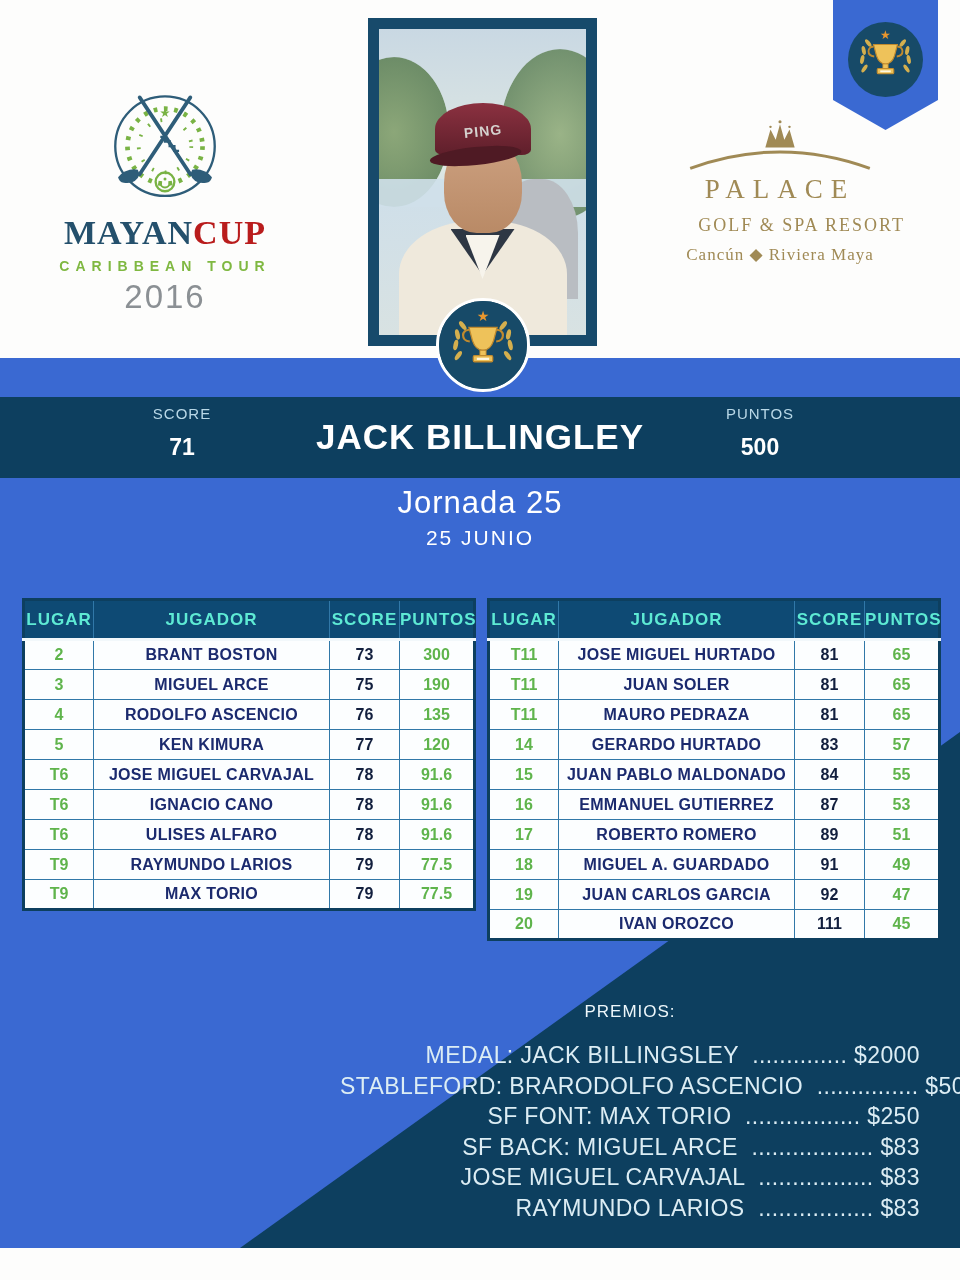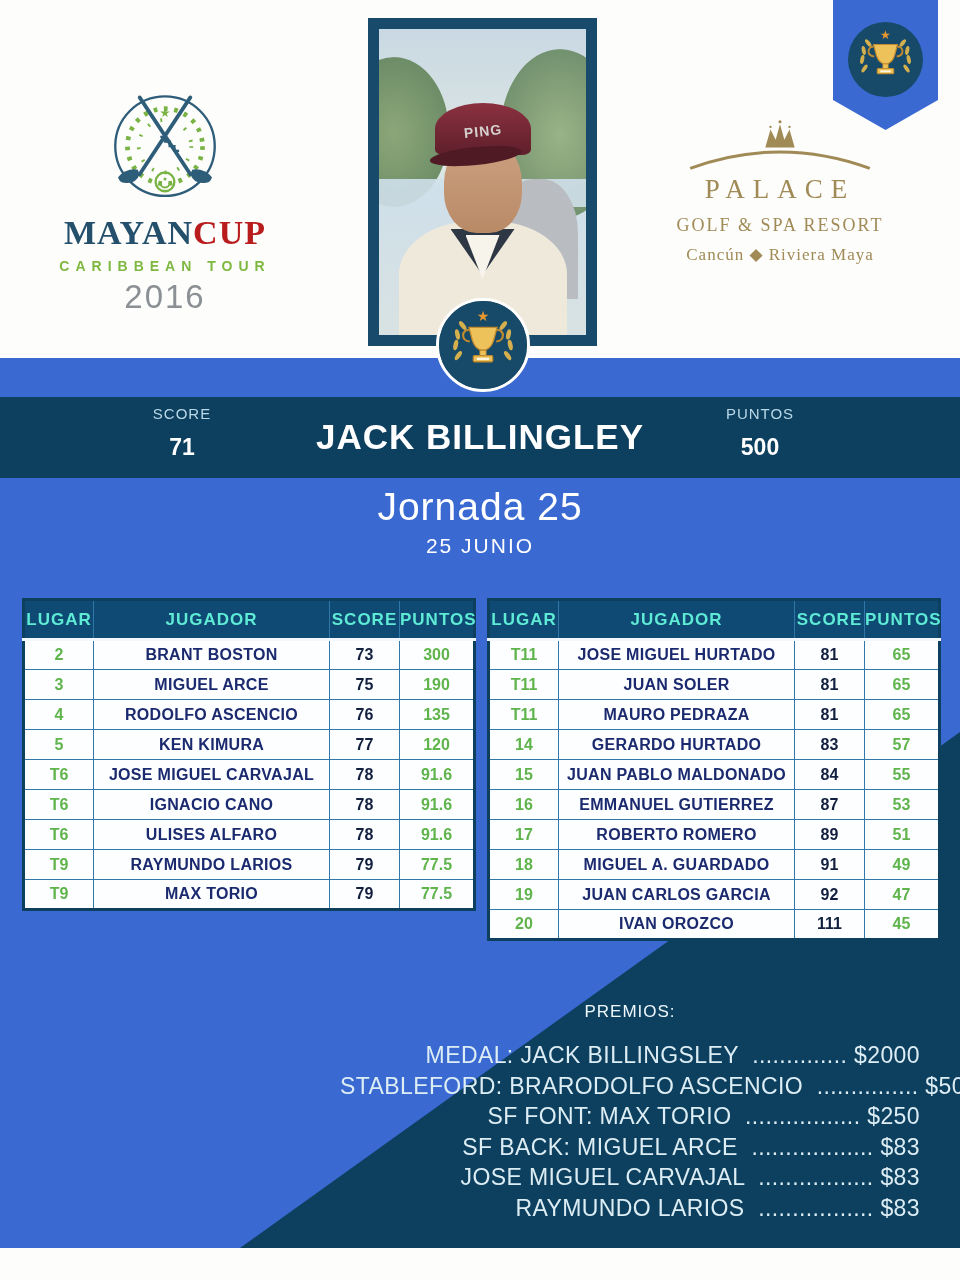--- a/index.html
+++ b/index.html
@@ -18,21 +18,21 @@
   .mayan-title .m1{color:#24506c;}
   .mayan-title .m2{color:#b91c1c;}
   .mayan-sub{font-size:14px;letter-spacing:6px;color:#7fb841;font-weight:bold;margin-top:6px;}
   .mayan-year{font-size:33px;color:#8b9094;letter-spacing:2px;margin-top:4px;}
 
   .moon-logo{position:absolute;left:655px;top:118px;width:250px;text-align:center;color:var(--gold);font-family:"Liberation Serif",serif;}
   .moon-logo svg{display:block;margin:0 auto;}
   .moon-name{font-size:45px;letter-spacing:5px;margin-top:-2px;}
   .moon-name sup{font-size:14px;letter-spacing:0;vertical-align:28px;}
   .moon-palace{font-size:27px;letter-spacing:8px;margin-top:2px;}
-  .moon-resort{font-size:18px;letter-spacing:2px;margin-top:10px;}
+  .moon-resort{font-size:18px;letter-spacing:2px;margin-top:10px;text-align:right;}
   .moon-city{font-size:17px;letter-spacing:1px;margin-top:8px;}
 
   
   .ribbon{position:absolute;left:833px;top:0;width:105px;height:130px;background:var(--blue);
     clip-path:polygon(0 0,100% 0,100% 77%,50% 100%,0 77%);}
   .ribbon .badge{position:absolute;left:15px;top:22px;width:75px;height:75px;border-radius:50%;}
 
   
   .photo{position:absolute;left:368px;top:18px;width:229px;height:328px;border:11px solid #174a6b;background:linear-gradient(#c9d8e3 0%,#dfe8e3 45%,#cfdfe9 55%,#d8e2e2 100%);overflow:hidden;}
   .fol{position:absolute;border-radius:50%;}
@@ -58,21 +58,21 @@
   .stat{position:absolute;top:8px;width:140px;text-align:center;}
   .stat.score{left:112px;}
   .stat.puntos{left:690px;}
   .stat .lbl{font-size:15px;letter-spacing:1px;color:#b9d8e7;}
   .stat .val{font-size:23px;font-weight:bold;margin-top:12px;}
   .player-name{position:absolute;left:0;top:20px;width:100%;text-align:center;font-size:35px;font-weight:bold;letter-spacing:1px;}
 
   .band-blue{position:absolute;left:0;top:478px;width:100%;height:770px;background:var(--blue);}
   .tri{position:absolute;inset:0;background:var(--navy);clip-path:polygon(100% 33%,100% 100%,25% 100%);}
   .jornada{position:relative;text-align:center;color:#fff;padding-top:7px;}
-  .jornada .j1{font-size:39px;letter-spacing:1px;}
+  .jornada .j1{font-size:31px;letter-spacing:1px;}
   .jornada .j2{font-size:21px;letter-spacing:2px;margin-top:5px;}
 
   
   table.board{position:absolute;top:598px;width:451px;border-collapse:collapse;table-layout:fixed;background:var(--row-bg);border:3px solid var(--navy);z-index:4;}
   table.t-left{left:22px;}
   table.t-right{left:487px;}
   table.board th{background:var(--header-navy);color:#5eead4;font-size:17px;letter-spacing:1px;height:40px;border:1.5px solid var(--cell-line);border-bottom:3px solid #f2f8fb;}
   table.board td{height:30px;text-align:center;font-weight:bold;font-size:16px;border:1.5px solid var(--cell-line);background:var(--row-bg);}
   td.c-lugar{color:var(--green);}
   td.c-jugador{color:var(--name-navy);letter-spacing:.3px;}

